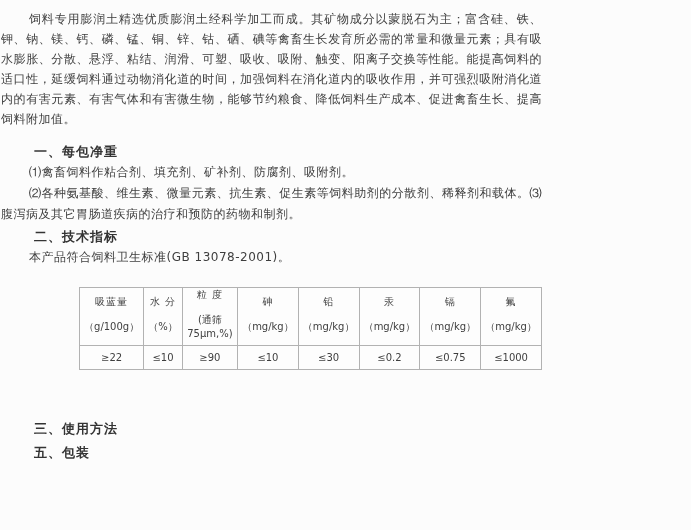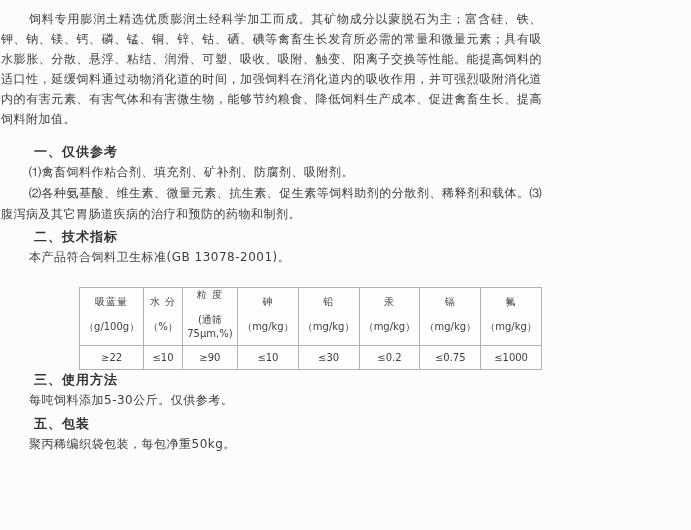--- a/index.html
+++ b/index.html
@@ -43,36 +43,36 @@
     border:1px solid #b2b2b2;
     text-align:center;
     padding:0;
     font-size:10px;
     color:#3e3e3e;
   }
   tr.hdr td{height:56px;vertical-align:middle;}
   .tname{line-height:14px;margin:0 0 11px 0;letter-spacing:1px;}
   .tunit{line-height:14px;margin:4px;letter-spacing:0;}
   tr.val td{height:23px;}
-  .h-usage{}
+  .h-usage{margin-top:50px;font-family:Liberation Mono, monospace;}
   .p-usage{margin-top:2px;}
   .h-notice{margin-top:3px;}
   .p-notice{margin-top:2px;}
   .h-pack{margin-top:3px;}
   .p-pack{margin-top:2px;}
 </style>
 </head>
 <body>
 
 <div class="page">
   <div class="content">
 
     <p class="intro">饲料专用膨润土精选优质膨润土经科学加工而成。其矿物成分以蒙脱石为主；富含硅、铁、钾、钠、镁、钙、磷、锰、铜、锌、钴、硒、碘等禽畜生长发育所必需的常量和微量元素；具有吸水膨胀、分散、悬浮、粘结、润滑、可塑、吸收、吸附、触变、阳离子交换等性能。能提高饲料的适口性，延缓饲料通过动物消化道的时间，加强饲料在消化道内的吸收作用，并可强烈吸附消化道内的有害元素、有害气体和有害微生物，能够节约粮食、降低饲料生产成本、促进禽畜生长、提高饲料附加值。</p>
 
-    <h3 class="h-scope">一、仅供参考</h3>
+    <h3 class="h-scope">一、每包净重</h3>
     <p class="p-item1">⑴禽畜饲料作粘合剂、填充剂、矿补剂、防腐剂、吸附剂。</p>
     <p class="p-item23">⑵各种氨基酸、维生素、微量元素、抗生素、促生素等饲料助剂的分散剂、稀释剂和载体。⑶腹泻病及其它胃肠道疾病的治疗和预防的药物和制剂。</p>
 
     <h3 class="h-tech">二、技术指标</h3>
     <p class="p-std">本产品符合饲料卫生标准(GB 13078-2001)。</p>
 
     <table class="spec">
       <colgroup>
         <col style="width:67px">
           <col style="width:38px">
@@ -125,20 +125,18 @@
           <td>≤10</td>
           <td>≤30</td>
           <td>≤0.2</td>
           <td>≤0.75</td>
           <td>≤1000</td>
         </tr>
       </tbody>
     </table>
 
     <h3 class="h-usage">三、使用方法</h3>
-    <p class="p-usage">每吨饲料添加5-30公斤。仅供参考。</p>
 
 
     <h3 class="h-pack">五、包装</h3>
-    <p class="p-pack">聚丙稀编织袋包装，每包净重50kg。</p>
 
   </div>
 </div>
 
 </body></html>

